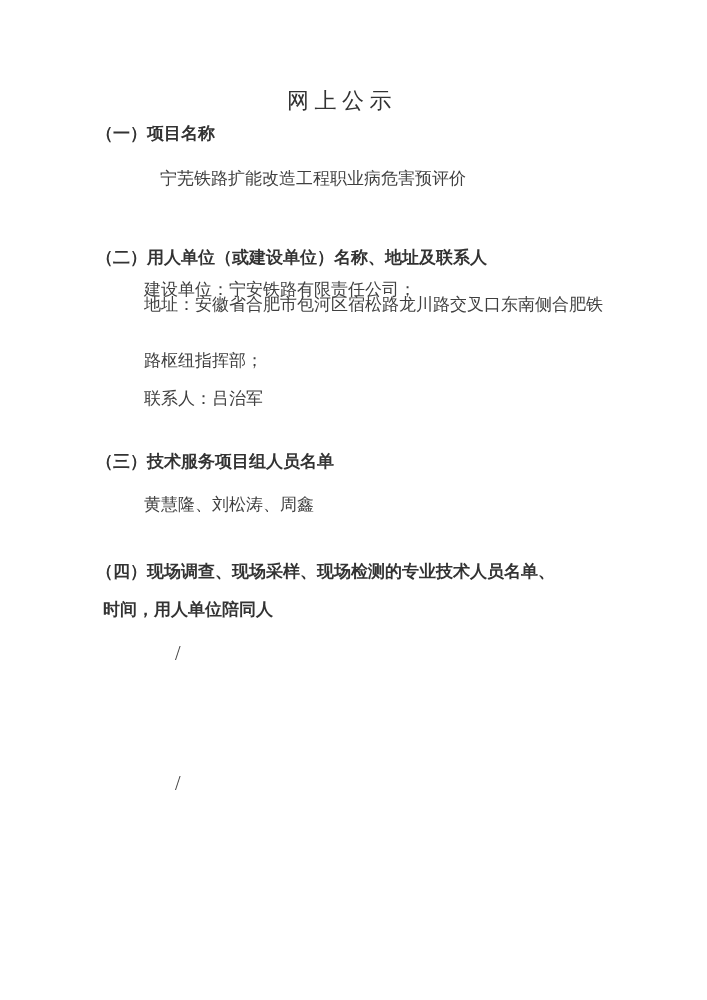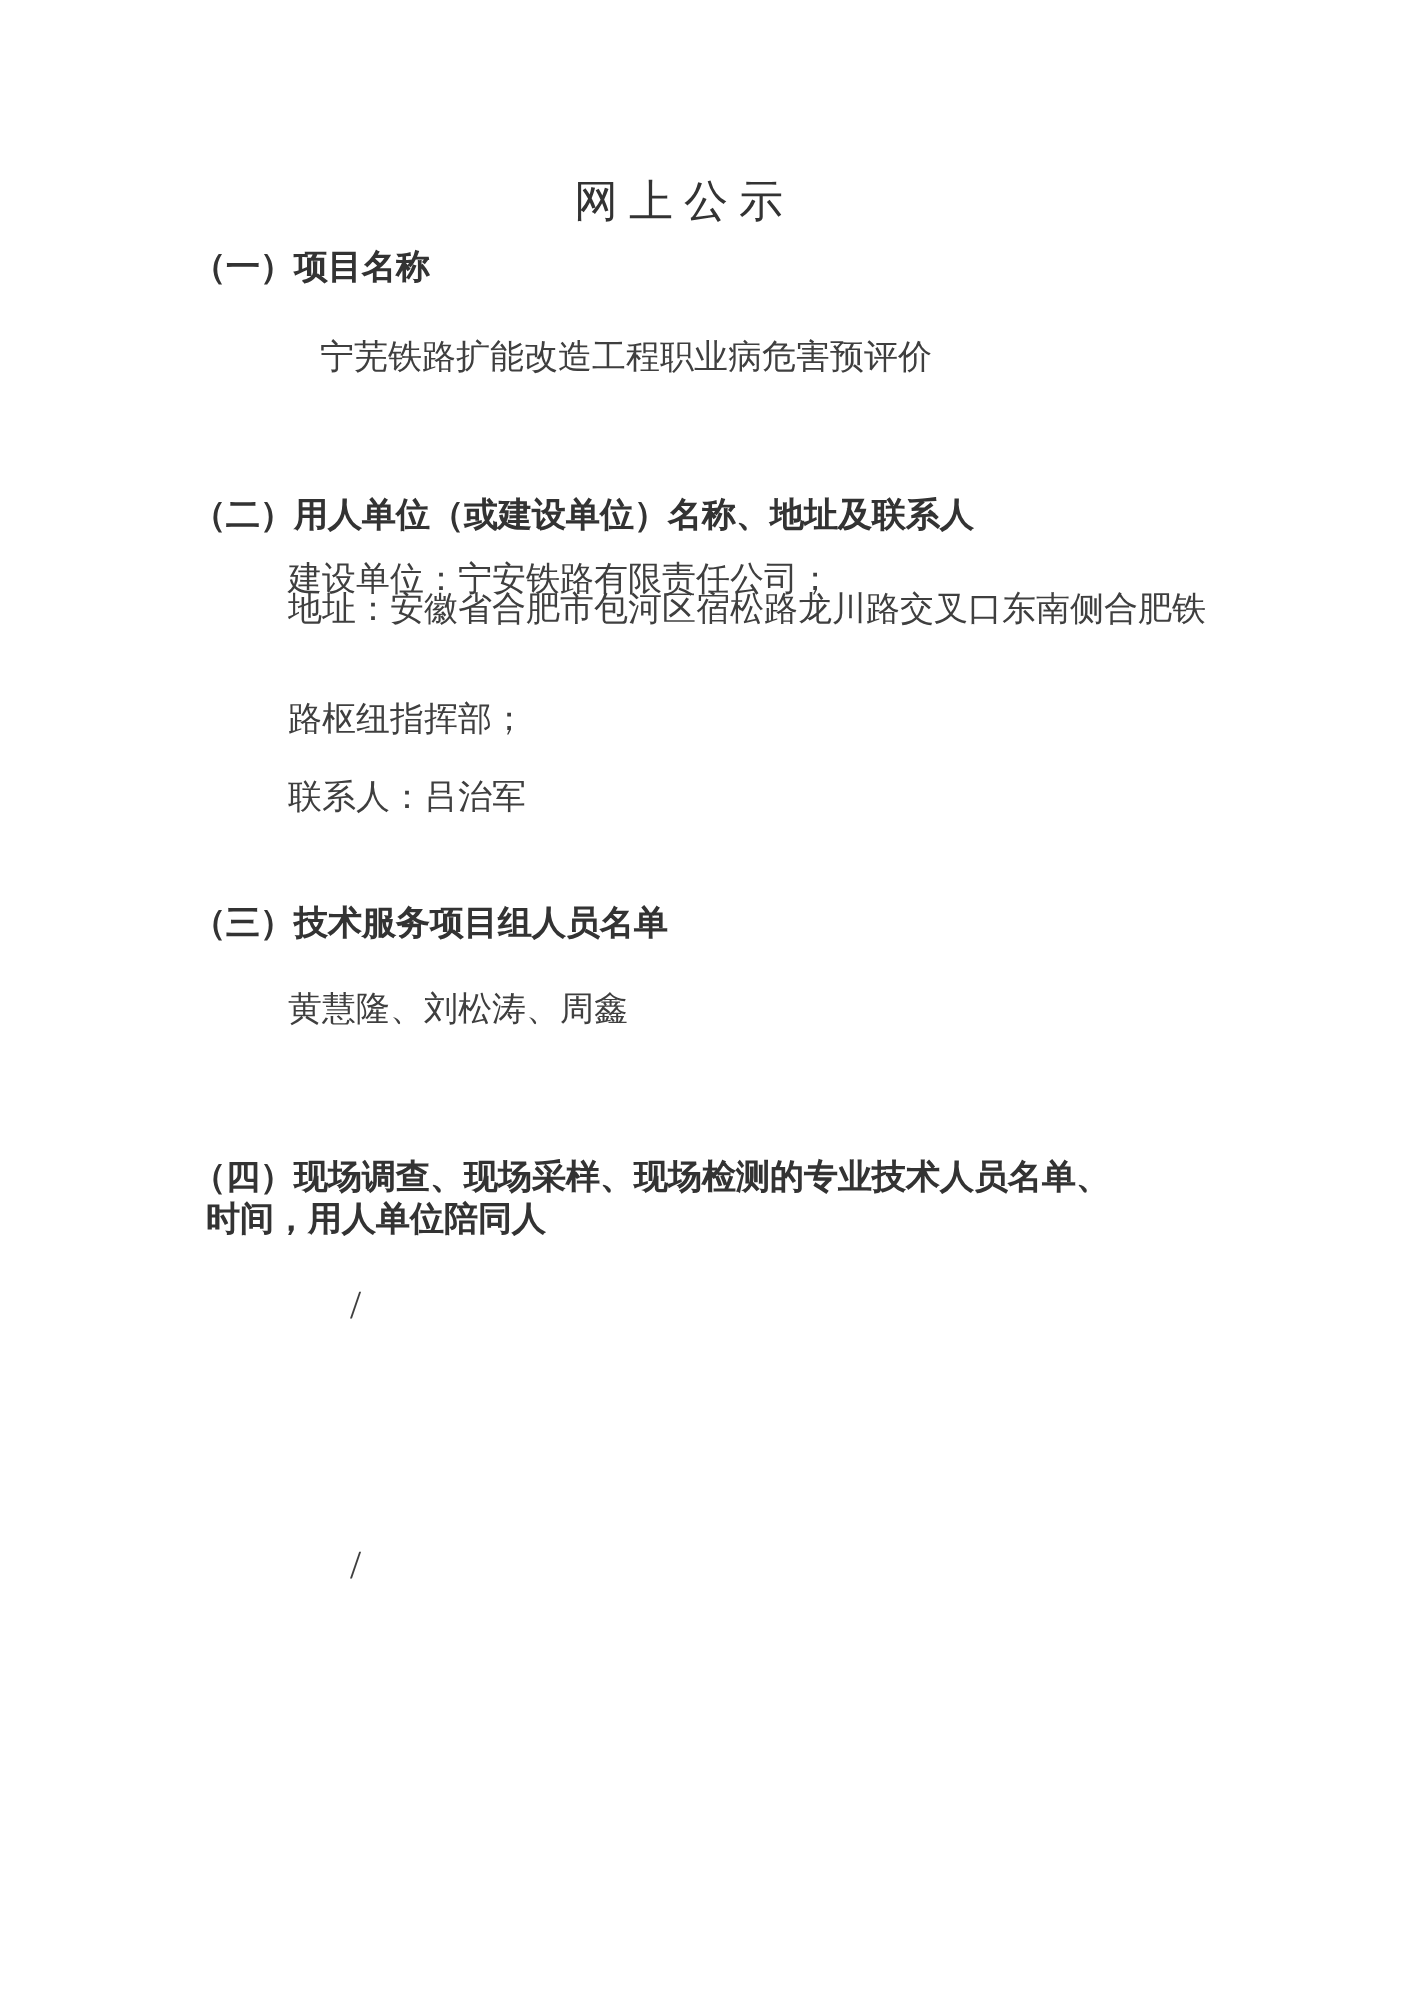--- a/index.html
+++ b/index.html
@@ -50,19 +50,19 @@
 
   <div class="line heading" style="left:96px; top:237px;margin-top:12px;">（二）用人单位（或建设单位）名称、地址及联系人</div>
   <div class="line body-text" style="left:144px; top:281px;">建设单位：宁安铁路有限责任公司；</div>
   <div class="line body-text" style="left:144px; top:296px;">地址：安徽省合肥市包河区宿松路龙川路交叉口东南侧合肥铁</div>
   <div class="line body-text" style="left:144px; top:353px;font-family:Liberation Mono, monospace;">路枢纽指挥部；</div>
   <div class="line body-text" style="left:144px; top:390px;">联系人：吕治军</div>
 
   <div class="line heading" style="left:96px; top:453px;">（三）技术服务项目组人员名单</div>
   <div class="line body-text" style="left:144px; top:496px;">黄慧隆、刘松涛、周鑫</div>
 
-  <div class="line heading" style="left:96px; top:563px;margin-top:17px;">（四）现场调查、现场采样、现场检测的专业技术人员名单、</div>
+  <div class="line heading" style="left:96px; top:563px;">（四）现场调查、现场采样、现场检测的专业技术人员名单、</div>
   <div class="line heading" style="left:103px; top:601px;">时间，用人单位陪同人</div>
   <div class="line slash" style="left:175px; top:643px;">/</div>
 
   <div class="line slash" style="left:175px; top:773px;">/</div>
 
 </div>
 
 </body></html>

